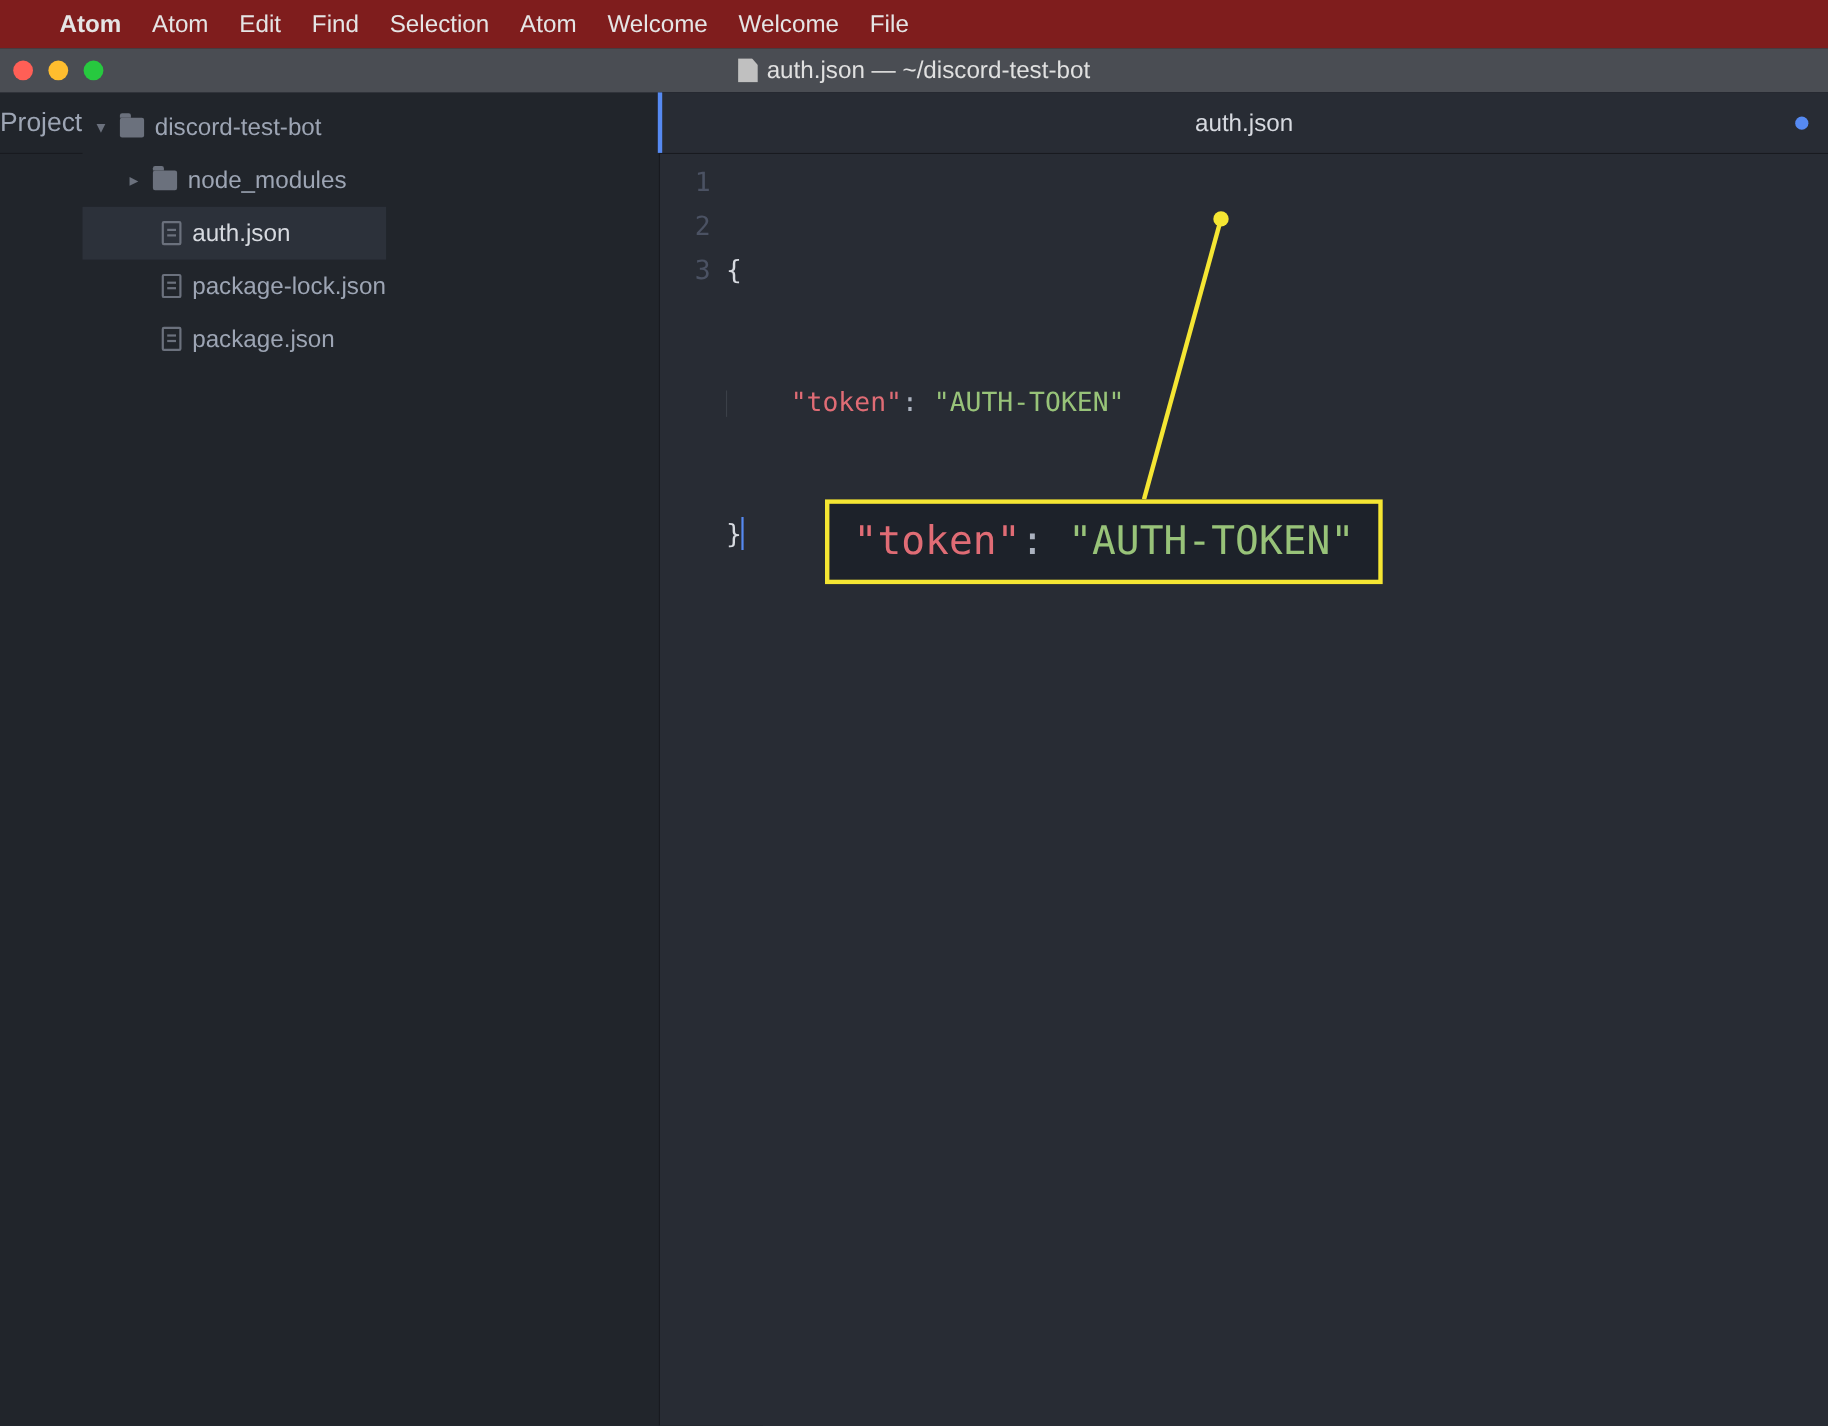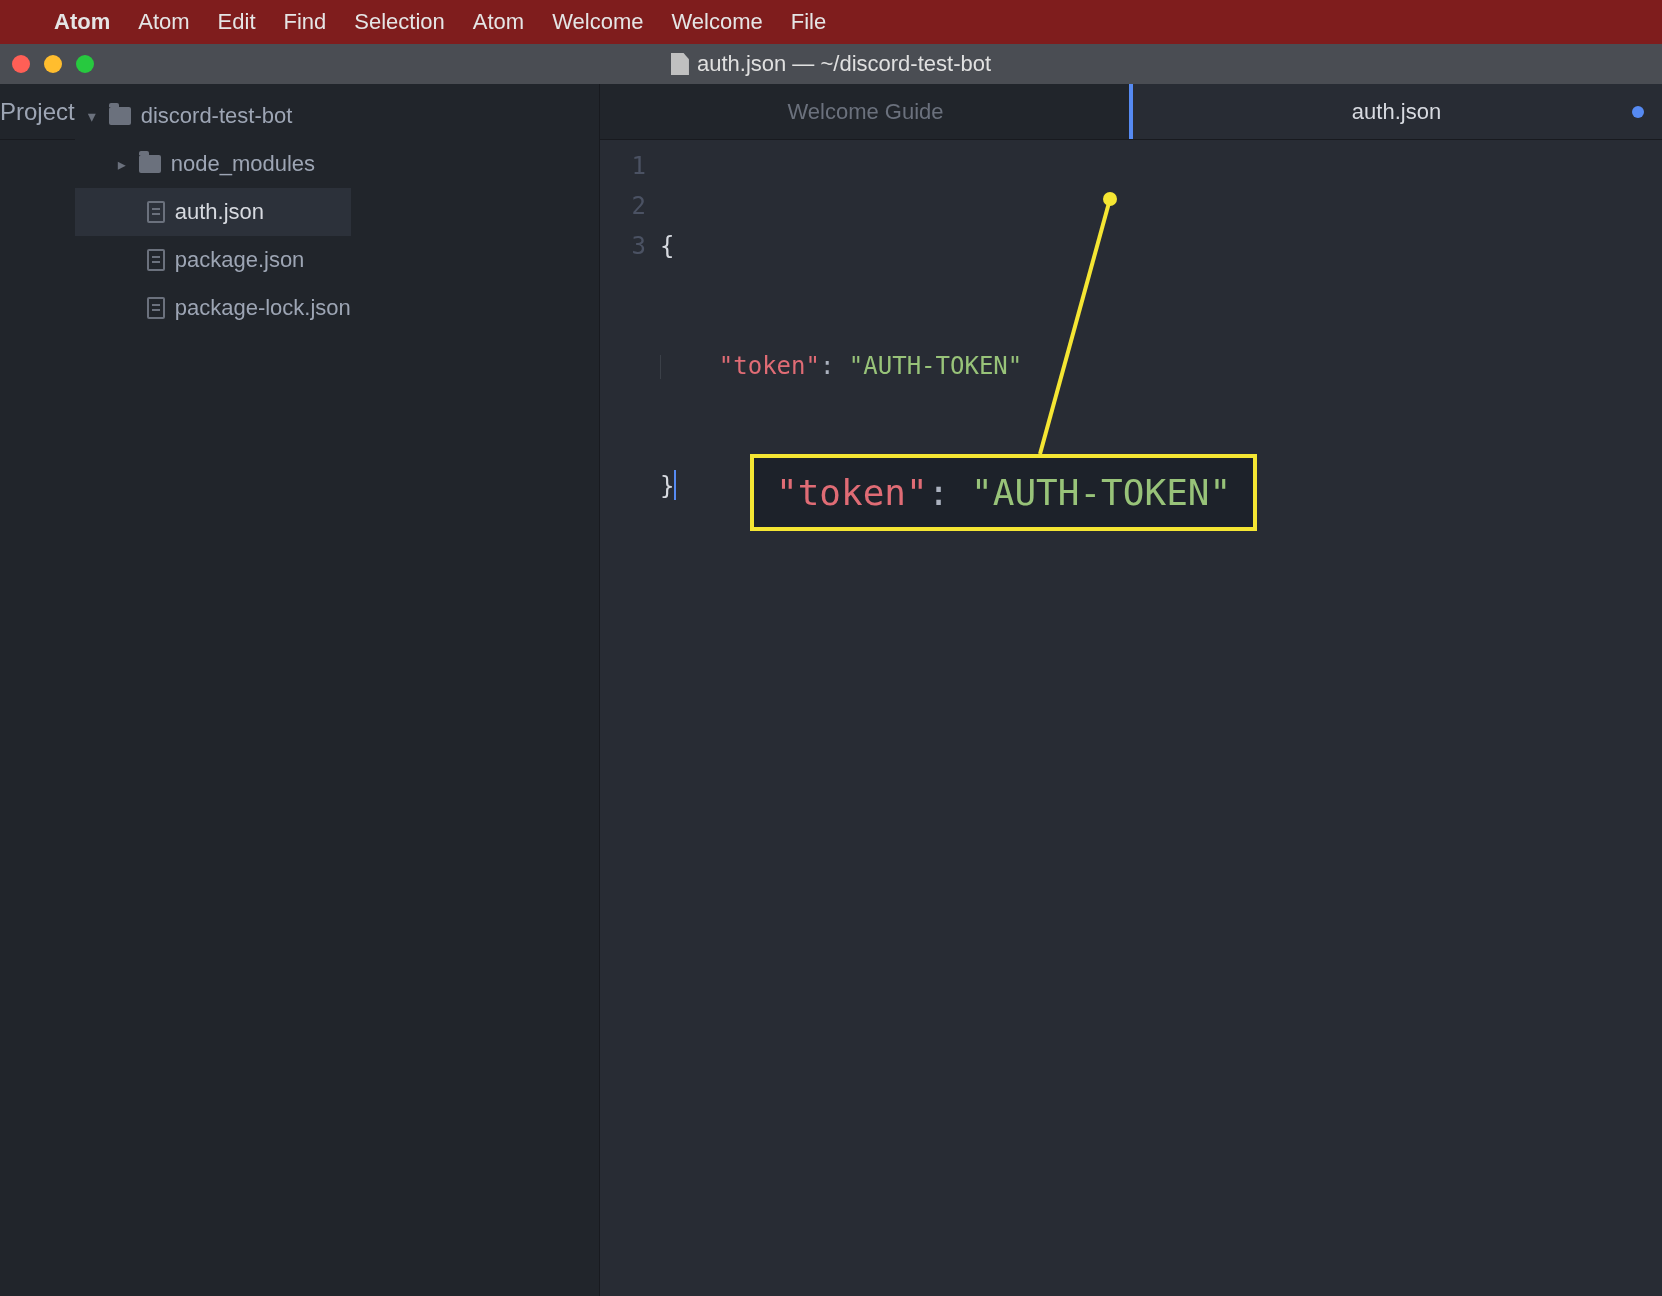--- a/index.html
+++ b/index.html
@@ -303,36 +303,33 @@
         <span>node_modules</span>
       </div>
 
       <div class="tree-row indent-2 selected">
         <span class="file-icon"></span>
         <span>auth.json</span>
       </div>
 
       <div class="tree-row indent-2">
         <span class="file-icon"></span>
-        <span>package.json</span>
+        <span>package-lock.json</span>
       </div>
 
       <div class="tree-row indent-2">
         <span class="file-icon"></span>
-        <span>package-lock.json</span>
+        <span>package.json</span>
       </div>
     </div>
   </div>
 
   <div class="editor-area">
 
     <div class="tabs">
-      <div class="tab">
-        <span>Welcome Guide</span>
-      </div>
       <div class="tab active">
         <span>auth.json</span>
         <span class="dirty"></span>
       </div>
     </div>
 
     <div class="editor">
       <div class="gutter">
         <div class="line">1</div>
         <div class="line">2</div>

